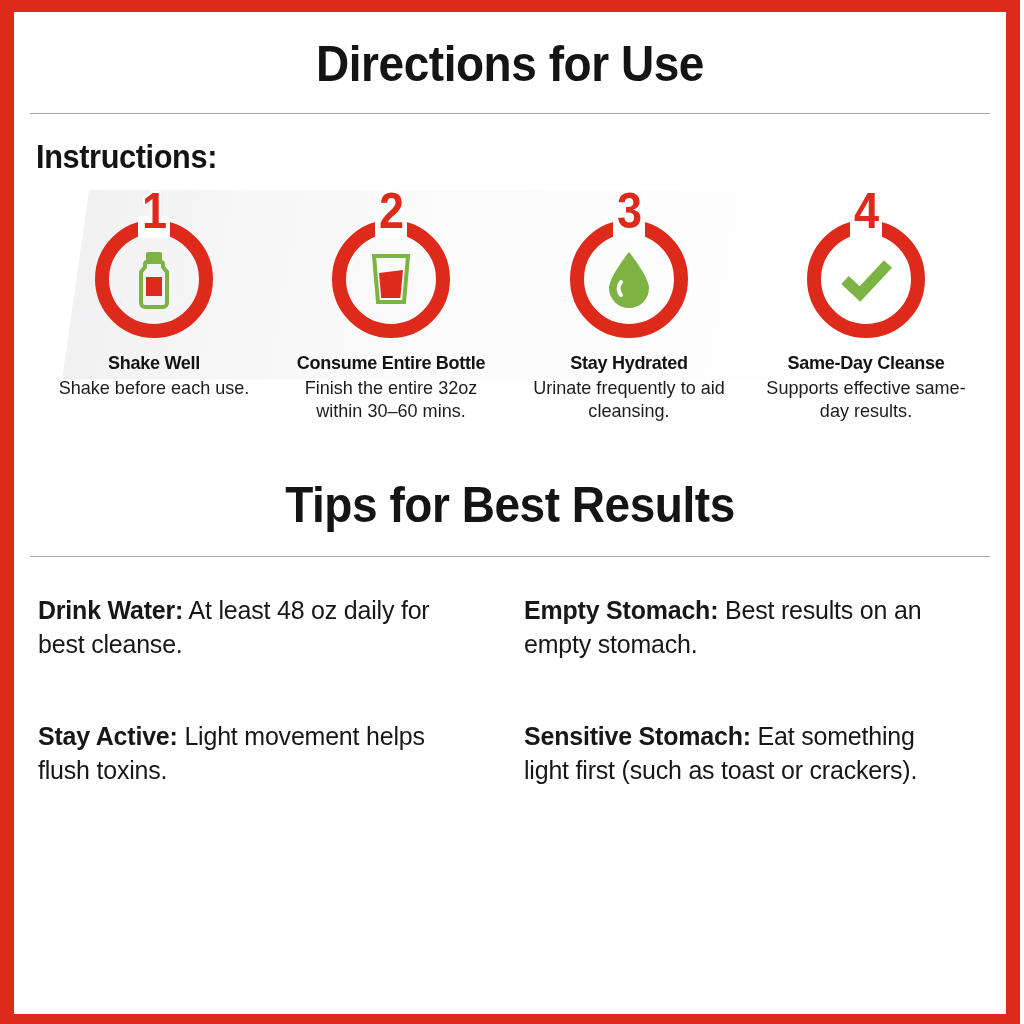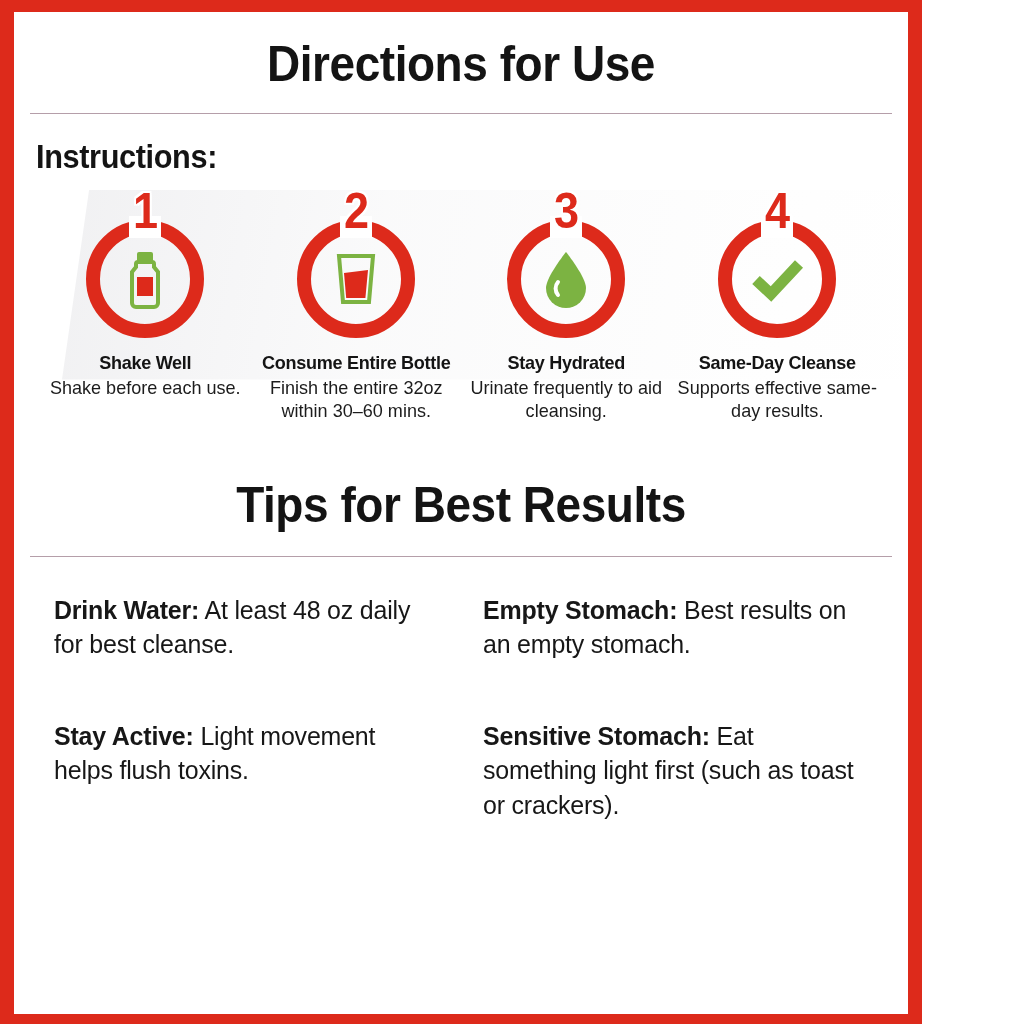--- a/index.html
+++ b/index.html
@@ -2,21 +2,21 @@
 <html><head>
 <meta charset="utf-8">
 <style>
   html, body {
     margin: 0;
     padding: 0;
     background: #ffffff;
   }
   #page {
     position: relative;
-    width: 922px;
+    width: 1020px;
     height: 1024px;
     background: #dd2a1b;
     overflow: hidden;
     font-family: "Liberation Sans", "DejaVu Sans", sans-serif;
     box-sizing: border-box;
   }
   #card {
     position: absolute;
     left: 14px;
     top: 12px;
@@ -158,21 +158,20 @@
     letter-spacing: -0.5px;
     transform: scaleX(0.92);
   }
   .tips-grid {
     display: grid;
     grid-template-columns: 1fr 1fr;
     column-gap: 28px;
     row-gap: 58px;
     padding: 36px 24px 0 24px;
     box-sizing: border-box;
-    margin-left: 16px;
   }
   .tip {
     font-size: 26px;
     line-height: 1.32;
     color: #171717;
     letter-spacing: -0.2px;
     transform: scaleX(0.96);
     transform-origin: left top;
   }
   .tip b {

